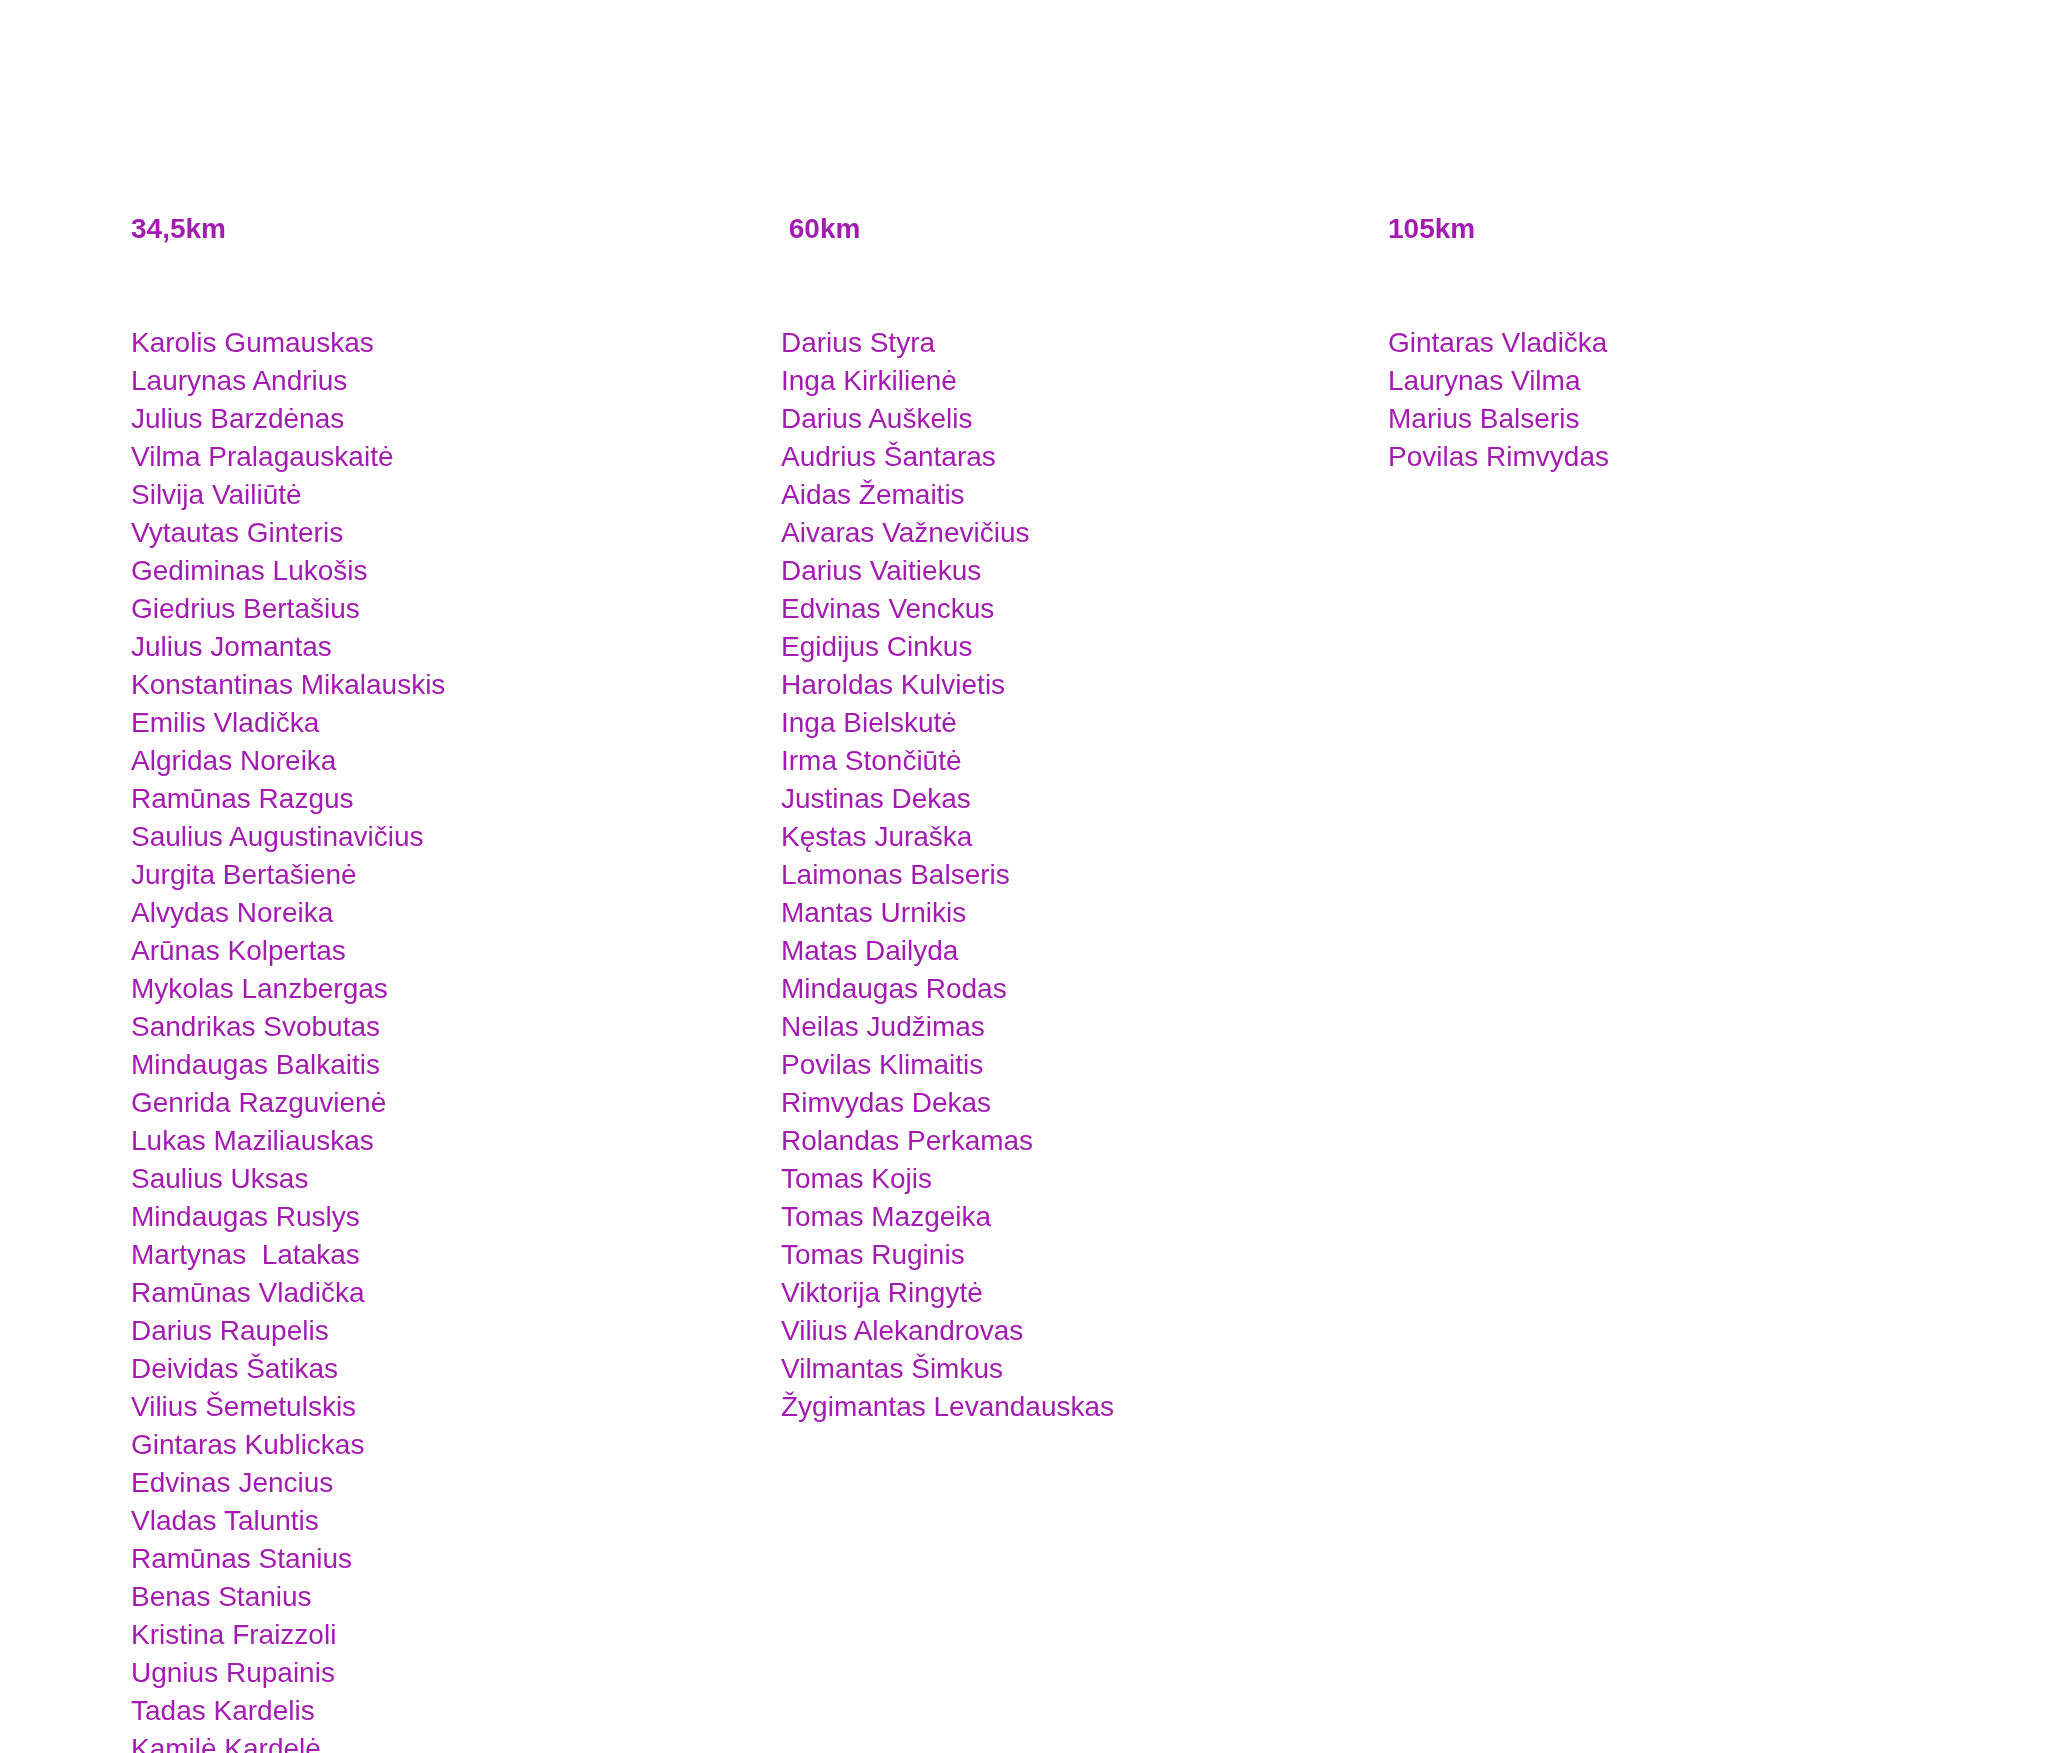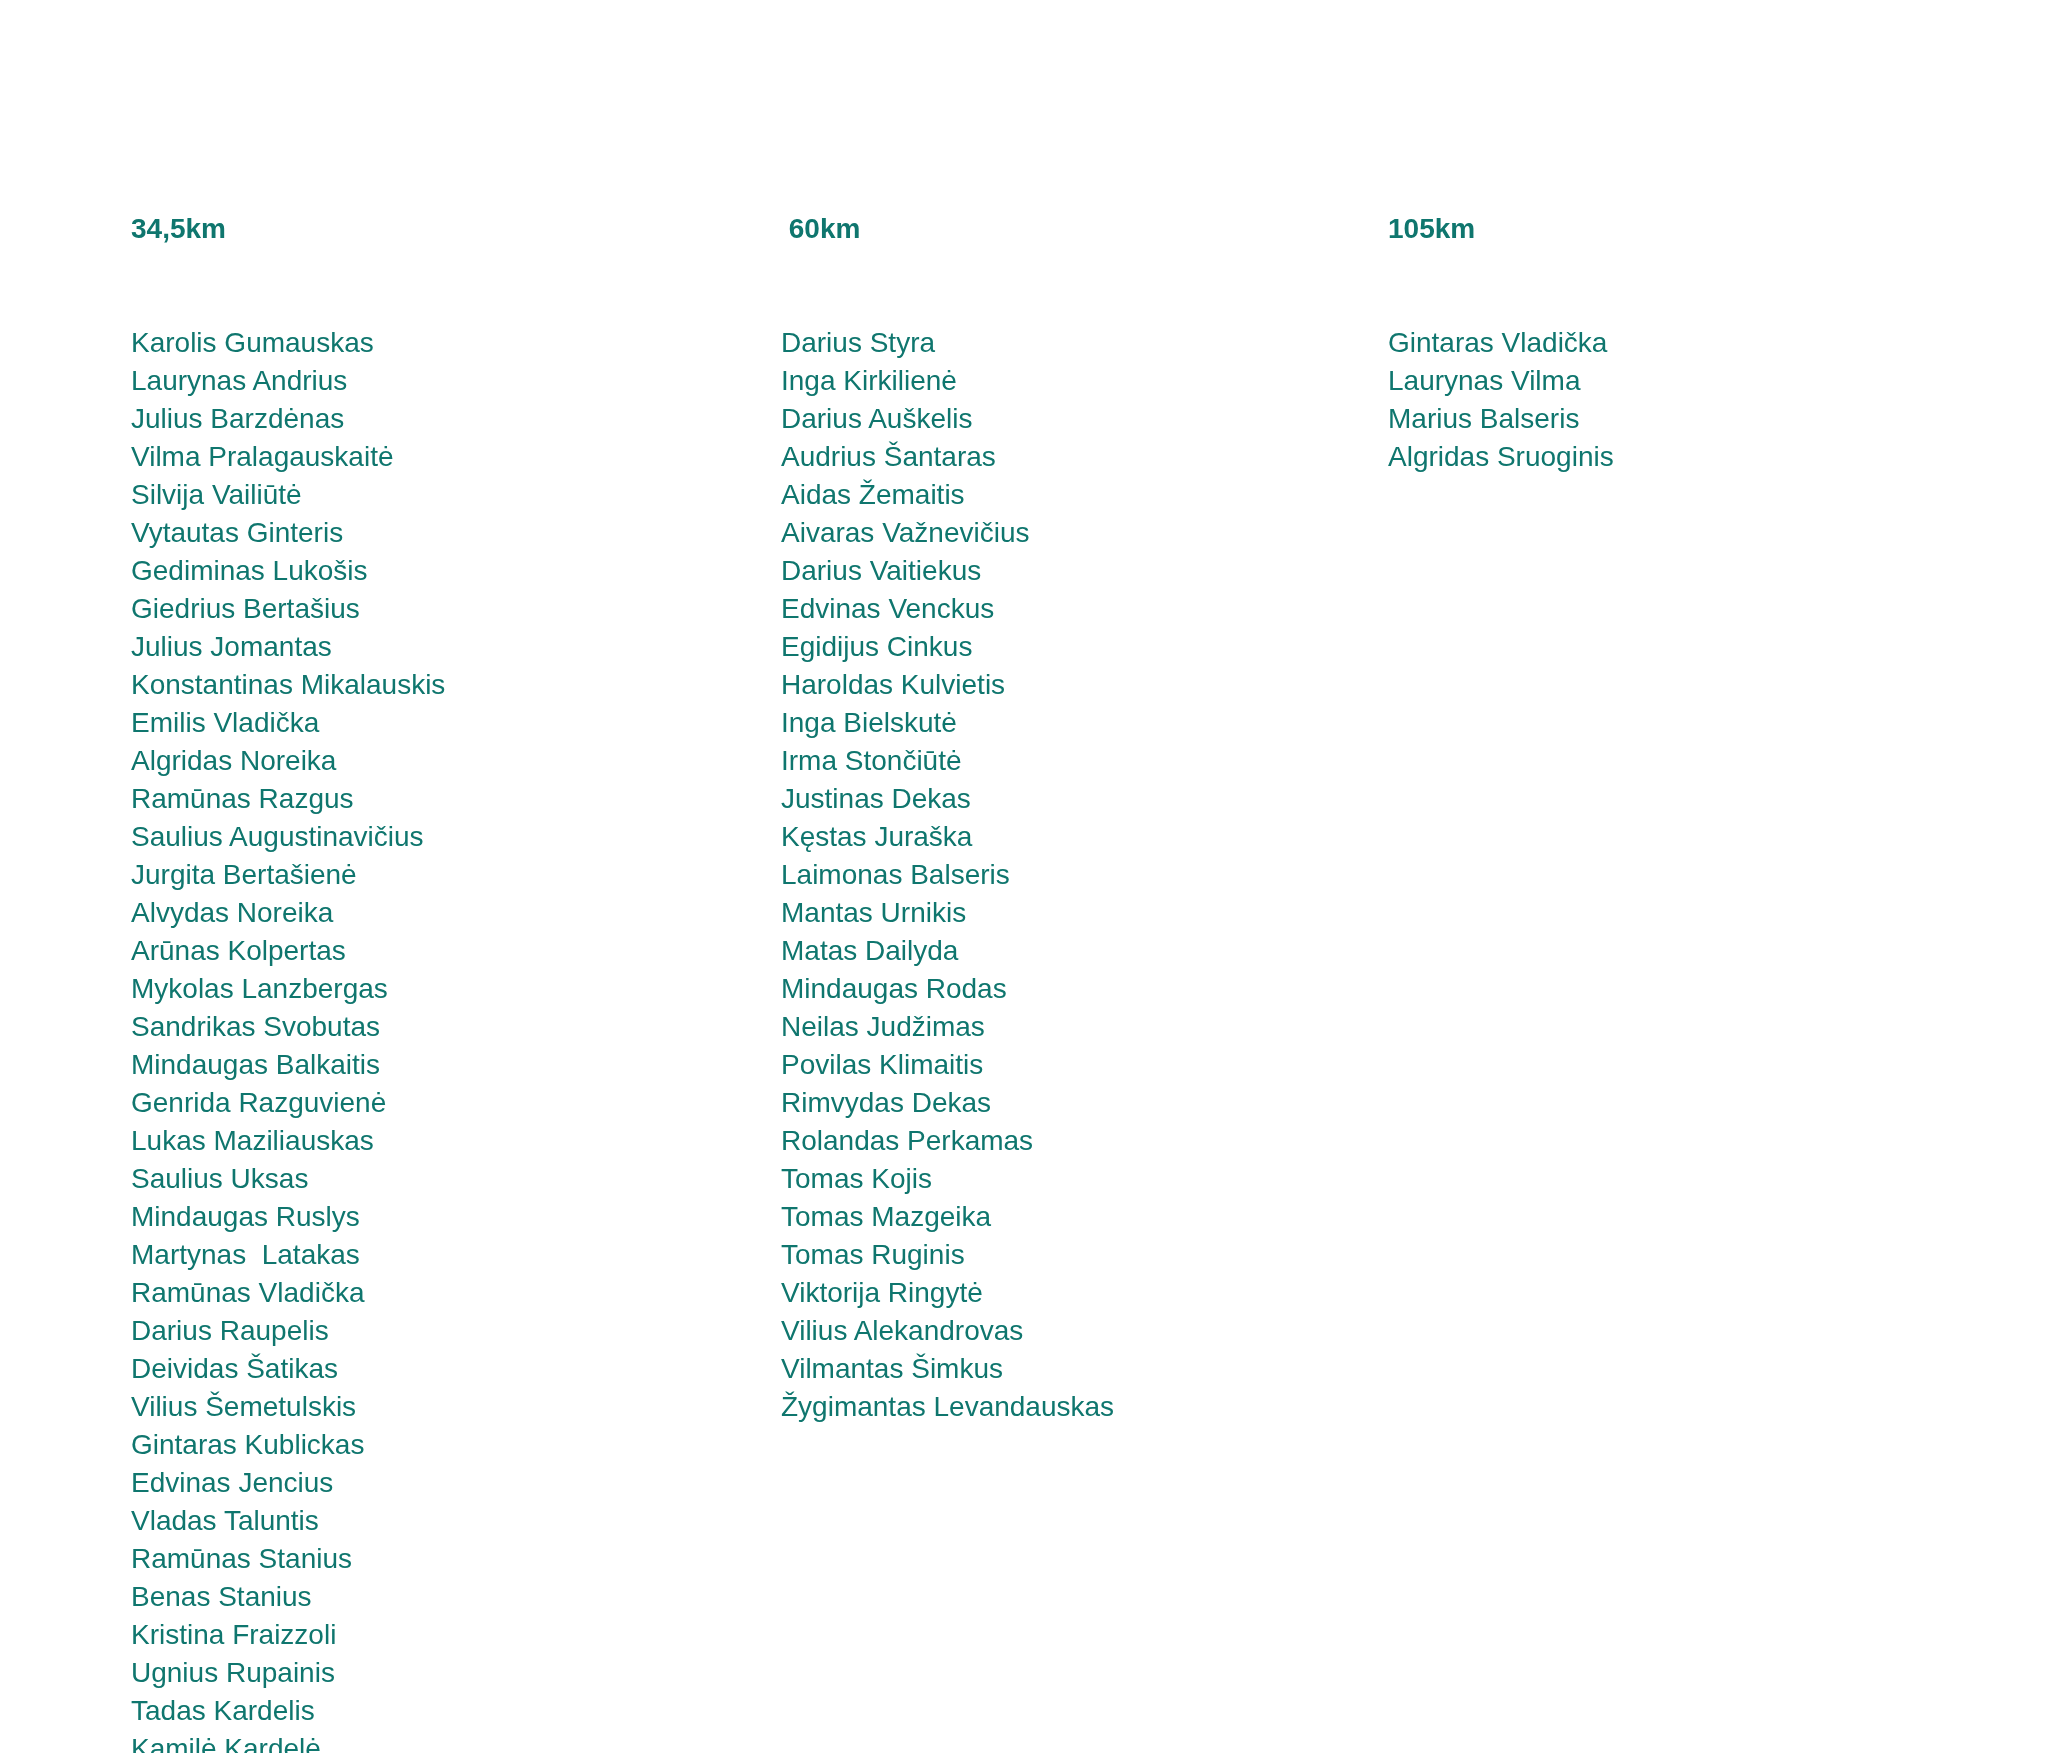--- a/index.html
+++ b/index.html
@@ -5,21 +5,21 @@
   html, body {
     margin: 0;
     padding: 0;
     background: #ffffff;
   }
   .page {
     position: relative;
     width: 2048px;
     height: 1753px;
     background: #ffffff;
-    color: #0f766e;
+    color: #a21caf;
     font-family: "Liberation Sans", sans-serif;
     overflow: hidden;
   }
   .column {
     position: absolute;
     top: 134px;
     font-size: 28px;
     line-height: 38px;
     white-space: pre;
   }
@@ -48,16 +48,16 @@
     <div class="names"><div class="name">Karolis Gumauskas</div><div class="name">Laurynas Andrius</div><div class="name">Julius Barzdėnas</div><div class="name">Vilma Pralagauskaitė</div><div class="name">Silvija Vailiūtė</div><div class="name">Vytautas Ginteris</div><div class="name">Gediminas Lukošis</div><div class="name">Giedrius Bertašius</div><div class="name">Julius Jomantas</div><div class="name">Konstantinas Mikalauskis</div><div class="name">Emilis Vladička</div><div class="name">Algridas Noreika</div><div class="name">Ramūnas Razgus</div><div class="name">Saulius Augustinavičius</div><div class="name">Jurgita Bertašienė</div><div class="name">Alvydas Noreika</div><div class="name">Arūnas Kolpertas</div><div class="name">Mykolas Lanzbergas</div><div class="name">Sandrikas Svobutas</div><div class="name">Mindaugas Balkaitis</div><div class="name">Genrida Razguvienė</div><div class="name">Lukas Maziliauskas</div><div class="name">Saulius Uksas</div><div class="name">Mindaugas Ruslys</div><div class="name">Martynas  Latakas</div><div class="name">Ramūnas Vladička</div><div class="name">Darius Raupelis</div><div class="name">Deividas Šatikas</div><div class="name">Vilius Šemetulskis</div><div class="name">Gintaras Kublickas</div><div class="name">Edvinas Jencius</div><div class="name">Vladas Taluntis</div><div class="name">Ramūnas Stanius</div><div class="name">Benas Stanius</div><div class="name">Kristina Fraizzoli</div><div class="name">Ugnius Rupainis</div><div class="name">Tadas Kardelis</div><div class="name">Kamilė Kardelė</div></div>
   </section>
 
   <section class="column col-1">
     <h2 class="hdr"> 60km</h2>
     <div class="names"><div class="name">Darius Styra</div><div class="name">Inga Kirkilienė</div><div class="name">Darius Auškelis</div><div class="name">Audrius Šantaras</div><div class="name">Aidas Žemaitis</div><div class="name">Aivaras Važnevičius</div><div class="name">Darius Vaitiekus</div><div class="name">Edvinas Venckus</div><div class="name">Egidijus Cinkus</div><div class="name">Haroldas Kulvietis</div><div class="name">Inga Bielskutė</div><div class="name">Irma Stončiūtė</div><div class="name">Justinas Dekas</div><div class="name">Kęstas Juraška</div><div class="name">Laimonas Balseris</div><div class="name">Mantas Urnikis</div><div class="name">Matas Dailyda</div><div class="name">Mindaugas Rodas</div><div class="name">Neilas Judžimas</div><div class="name">Povilas Klimaitis</div><div class="name">Rimvydas Dekas</div><div class="name">Rolandas Perkamas</div><div class="name">Tomas Kojis</div><div class="name">Tomas Mazgeika</div><div class="name">Tomas Ruginis</div><div class="name">Viktorija Ringytė</div><div class="name">Vilius Alekandrovas</div><div class="name">Vilmantas Šimkus</div><div class="name">Žygimantas Levandauskas</div></div>
   </section>
 
   <section class="column col-2">
     <h2 class="hdr">105km</h2>
-    <div class="names"><div class="name">Gintaras Vladička</div><div class="name">Laurynas Vilma</div><div class="name">Marius Balseris</div><div class="name">Algridas Sruoginis</div></div>
+    <div class="names"><div class="name">Gintaras Vladička</div><div class="name">Laurynas Vilma</div><div class="name">Marius Balseris</div><div class="name">Povilas Rimvydas</div></div>
   </section>
 
 </div>
 
 </body></html>

